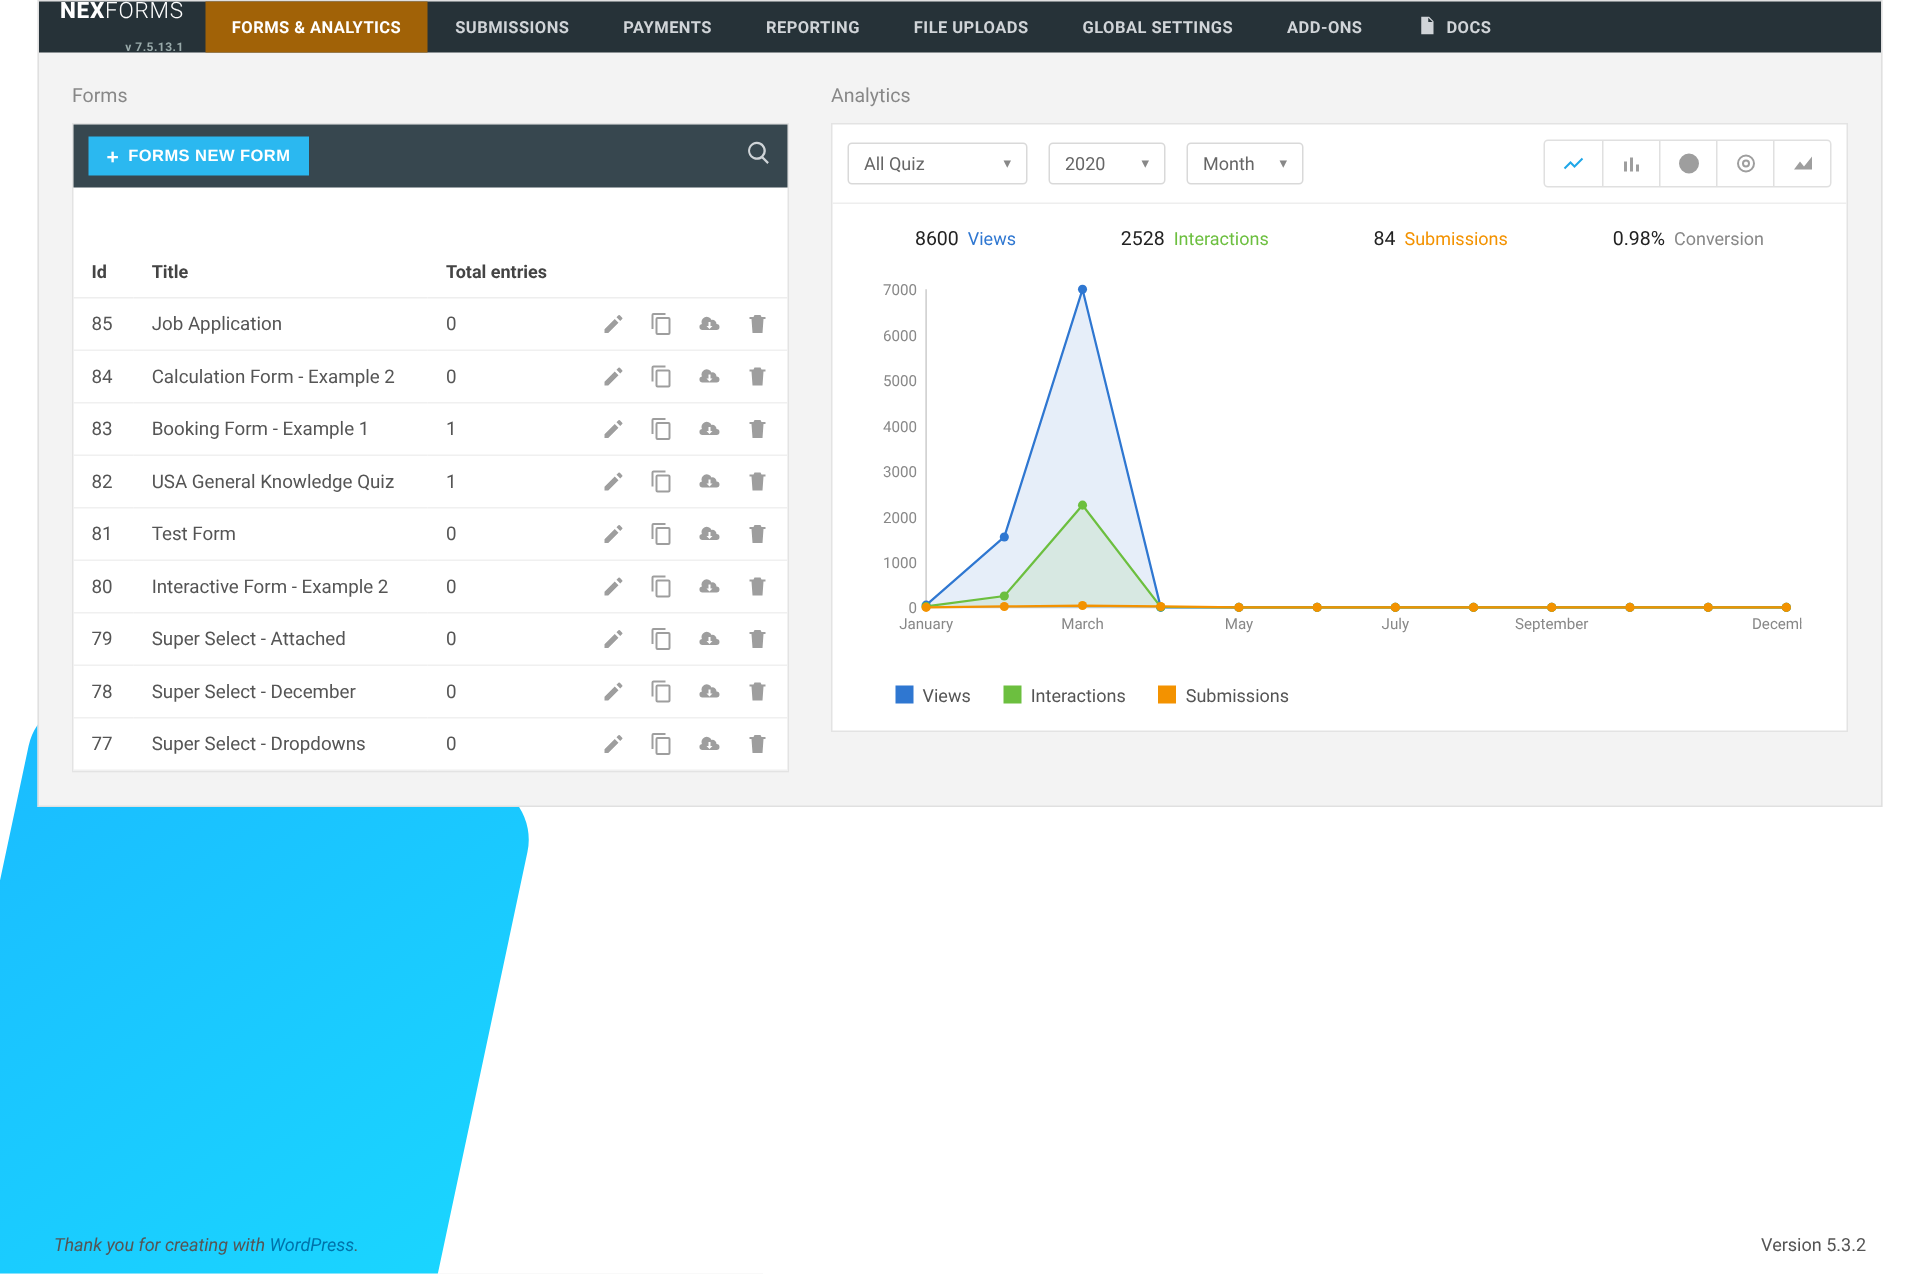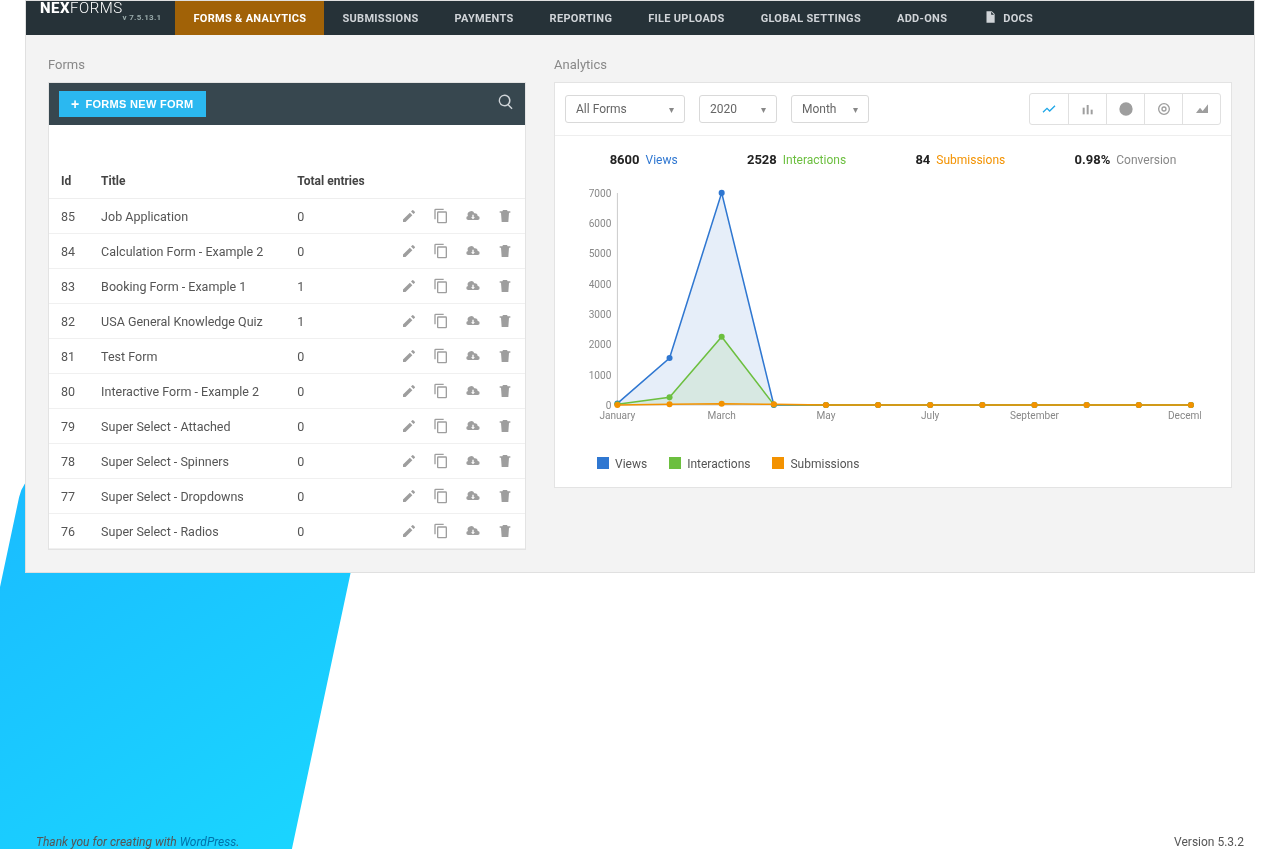--- a/index.html
+++ b/index.html
@@ -2,21 +2,21 @@
 <html><head>
 <meta charset="utf-8">
 <style>
   * { box-sizing: border-box; margin: 0; padding: 0; }
   body { font-family: -apple-system, "Segoe UI", Roboto, Arial, sans-serif; background: #fff; color: #555; font-size: 13px; }
   .page { width: 1280px; height: 849px; position: relative; overflow: hidden; }
   .page-title { text-align: center; font-size: 34px; font-weight: 700; color: #555; margin: 24px 0 18px; }
 
   .app { margin: 0 25px; border: 1px solid #e0e0e0; background: #f3f3f3; }
   .topbar { display: flex; align-items: stretch; background: #263238; color: #fff; height: 34px; font-size: 11px; font-weight: 700; letter-spacing: .3px; }
-  .brand { display: flex; flex-direction: row; justify-content: center; padding: 0 14px; line-height: 1; text-align: right; }
+  .brand { display: flex; flex-direction: column; justify-content: center; padding: 0 14px; line-height: 1; text-align: right; }
   .brand-main { font-size: 15px; font-weight: 800; letter-spacing: .5px; }
   .brand-main .thin { font-weight: 300; }
   .brand-sub { font-size: 8px; color: #9aa; margin-top: 13px; }
   .nav-item { display: flex; align-items: center; padding: 0 18px; color: #d0d4d8; cursor: pointer; white-space: nowrap; }
   .nav-item.active { background: #a16207; color: #fff; }
   .nav-item .doc-ico { margin-right: 6px; }
 
   .content { display: flex; gap: 28px; padding: 22px; }
   .panel-title { color: #888; font-size: 13px; margin-bottom: 10px; }
   .card { background: #fff; border: 1px solid #e3e3e3; }
@@ -43,32 +43,32 @@
   .select { display: inline-flex; align-items: center; justify-content: space-between; border: 1px solid #d9d9d9; border-radius: 3px; padding: 6px 10px; font-size: 12px; color: #666; background: #fff; cursor: pointer; min-width: 120px; }
   .select.small { min-width: 78px; }
   .select .caret { font-size: 10px; color: #888; }
   .chart-tabs { margin-left: auto; display: flex; border: 1px solid #e0e0e0; border-radius: 3px; overflow: hidden; }
   .chart-tab { width: 38px; height: 30px; display: flex; align-items: center; justify-content: center; color: #9e9e9e; cursor: pointer; border-left: 1px solid #e0e0e0; }
   .chart-tab:first-child { border-left: none; }
   .chart-tab.active { color: #1fa7e8; }
   .chart-tab svg { width: 16px; height: 16px; }
 
   .stats { display: flex; justify-content: space-around; padding: 16px 20px 6px; font-size: 12px; }
-  .stat .num { font-weight: 700; color: #222; margin-right: 6px; font-size: 13px; text-align: right; }
+  .stat .num { font-weight: 400; color: #222; margin-right: 6px; font-size: 13px; text-align: right; }
   .stat.views .lbl { color: #2f77d1; }
   .stat.inter .lbl { color: #6cbf3f; }
   .stat.subs .lbl { color: #f39200; }
   .stat.conv .lbl { color: #888; }
 
   .chart-wrap { padding: 6px 30px 10px 20px; }
   .chart-svg { width: 100%; height: 260px; display: block; }
   .legend { display: flex; gap: 22px; padding: 8px 0 16px 42px; font-size: 12px; color: #555; align-items: center; }
   .legend .sw { width: 12px; height: 12px; display: inline-block; margin-right: 6px; vertical-align: -1px; }
 
-  .footer { position: absolute; bottom: 0; left: 36px; right: 36px; display: flex; font-size: 12px; font-style: italic; color: #555; }
+  .footer { position: absolute; bottom: 12px; left: 36px; right: 36px; display: flex; font-size: 12px; font-style: italic; color: #555; }
   .footer a { color: #0073aa; text-decoration: none; font-style: italic; }
   .footer .ver { margin-left: auto; font-style: normal; }
 
   .bg-tri { position: absolute; left: -20px; bottom: -60px; width: 340px; height: 420px; background: linear-gradient(135deg,#00b4ff,#00d4ff); transform: rotate(12deg); z-index: -1; border-radius: 40px; opacity: .9; }
 </style>
 </head>
 <body>
 <div class="page">
   <div class="bg-tri"></div>
 
@@ -315,21 +315,21 @@
                       <span>
                         <svg viewBox="0 0 24 24" fill="currentColor">
                           <path d="M6 7h12l-1 14H7L6 7zm3-4h6l1 2h4v2H4V5h4l1-2z"></path>
                         </svg>
                       </span>
                     </div>
                   </td>
                 </tr>
                 <tr>
                   <td>78</td>
-                  <td>Super Select - Spinners</td>
+                  <td>Super Select - December</td>
                   <td>0</td>
                   <td>
                     <div class="row-actions">
                       <span>
                         <svg viewBox="0 0 24 24" fill="currentColor">
                           <path d="M3 17.25V21h3.75L17 10.75l-3.75-3.75L3 17.25zM20.7 7.05a1 1 0 000-1.41l-2.34-2.34a1 1 0 00-1.41 0L15 5.25 18.75 9l1.95-1.95z"></path>
                         </svg>
                       </span>
                       <span>
                         <svg viewBox="0 0 24 24" fill="currentColor">
@@ -345,49 +345,20 @@
                         <svg viewBox="0 0 24 24" fill="currentColor">
                           <path d="M6 7h12l-1 14H7L6 7zm3-4h6l1 2h4v2H4V5h4l1-2z"></path>
                         </svg>
                       </span>
                     </div>
                   </td>
                 </tr>
                 <tr>
                   <td>77</td>
                   <td>Super Select - Dropdowns</td>
-                  <td>0</td>
-                  <td>
-                    <div class="row-actions">
-                      <span>
-                        <svg viewBox="0 0 24 24" fill="currentColor">
-                          <path d="M3 17.25V21h3.75L17 10.75l-3.75-3.75L3 17.25zM20.7 7.05a1 1 0 000-1.41l-2.34-2.34a1 1 0 00-1.41 0L15 5.25 18.75 9l1.95-1.95z"></path>
-                        </svg>
-                      </span>
-                      <span>
-                        <svg viewBox="0 0 24 24" fill="currentColor">
-                          <path d="M16 1H4a2 2 0 00-2 2v14h2V3h12V1zm3 4H8a2 2 0 00-2 2v14a2 2 0 002 2h11a2 2 0 002-2V7a2 2 0 00-2-2zm0 16H8V7h11v14z"></path>
-                        </svg>
-                      </span>
-                      <span>
-                        <svg viewBox="0 0 24 24" fill="currentColor">
-                          <path d="M19 18H5a3 3 0 01-.6-5.95A5 5 0 0114 8a4 4 0 015 4 3 3 0 010 6zM11 10v4H9l3 3 3-3h-2v-4h-2z"></path>
-                        </svg>
-                      </span>
-                      <span>
-                        <svg viewBox="0 0 24 24" fill="currentColor">
-                          <path d="M6 7h12l-1 14H7L6 7zm3-4h6l1 2h4v2H4V5h4l1-2z"></path>
-                        </svg>
-                      </span>
-                    </div>
-                  </td>
-                </tr>
-                <tr>
-                  <td>76</td>
-                  <td>Super Select - Radios</td>
                   <td>0</td>
                   <td>
                     <div class="row-actions">
                       <span>
                         <svg viewBox="0 0 24 24" fill="currentColor">
                           <path d="M3 17.25V21h3.75L17 10.75l-3.75-3.75L3 17.25zM20.7 7.05a1 1 0 000-1.41l-2.34-2.34a1 1 0 00-1.41 0L15 5.25 18.75 9l1.95-1.95z"></path>
                         </svg>
                       </span>
                       <span>
                         <svg viewBox="0 0 24 24" fill="currentColor">
@@ -410,21 +381,21 @@
               </tbody>
           </table>
         </div>
       </div>
 
       <div class="analytics-col">
         <div class="panel-title">Analytics</div>
         <div class="card">
           <div class="toolbar">
             <div class="select">
-                <span>All Forms</span>
+                <span>All Quiz</span>
                 <span class="caret">▾</span>
               </div>
             <div class="select small">
                 <span>2020</span>
                 <span class="caret">▾</span>
               </div>
             <div class="select small">
                 <span>Month</span>
                 <span class="caret">▾</span>
               </div>

